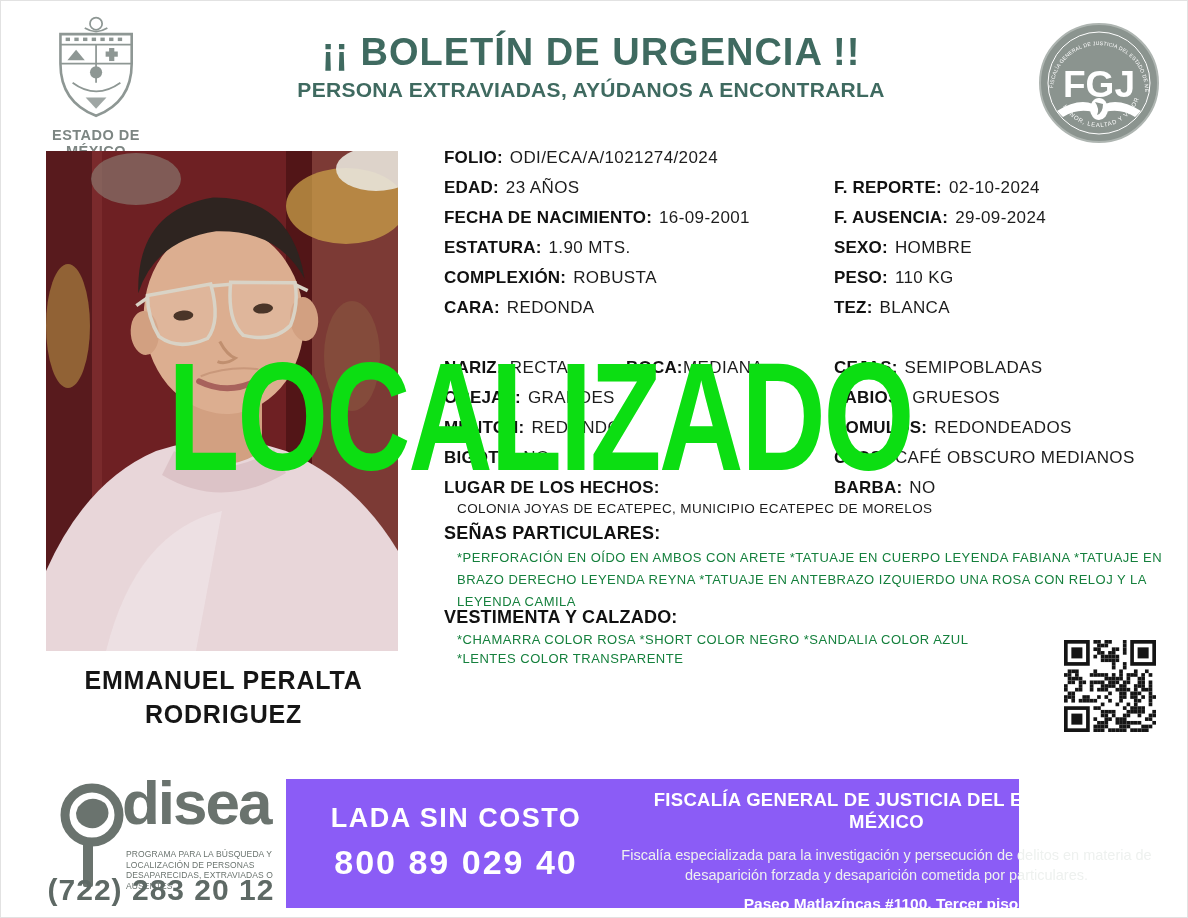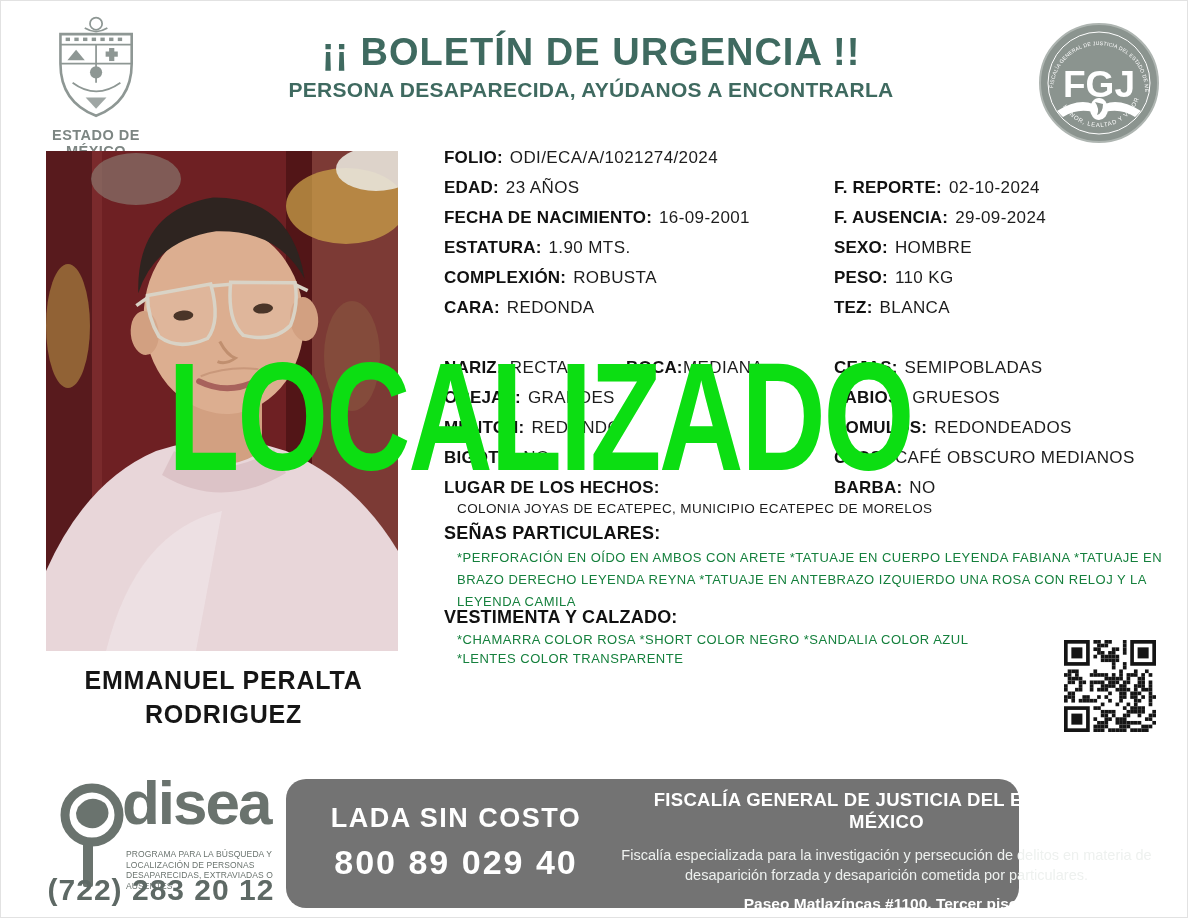--- a/index.html
+++ b/index.html
@@ -37,21 +37,21 @@
 
   
   .overlay{position:absolute;left:167px;top:339px;z-index:9;font-size:154px;line-height:1;
            font-weight:bold;color:#0CDE12;letter-spacing:-3px;
            transform:scaleX(.76);transform-origin:left top;white-space:nowrap;}
 
   
   .qr{position:absolute;left:1063px;top:639px;width:92px;height:95px;}
 
   
-  .footer-bar{position:absolute;left:285px;top:778px;width:733px;height:129px;background:#737373;border-radius:20px;}
+  .footer-bar{position:absolute;left:285px;top:778px;width:733px;height:129px;background:#8b5cf6;}
   .lada{position:absolute;left:22px;top:24px;width:296px;text-align:center;color:#fff;}
   .lada-label{font-size:27px;font-weight:bold;letter-spacing:1.5px;}
   .lada-number{font-size:34px;font-weight:bold;letter-spacing:2px;margin-top:9px;}
   .fisc{position:absolute;left:328px;top:10px;width:545px;color:#fff;}
   .fisc-title{text-align:center;font-weight:bold;font-size:18.5px;letter-spacing:.3px;}
   .fisc-desc{margin-top:12px;text-align:center;font-size:14.5px;line-height:20px;color:#eef1ef;}
   .fisc-addr{margin-top:9px;text-align:right;font-weight:bold;font-size:15.5px;line-height:20px;padding-right:4px;}
 
   .odisea{position:absolute;left:35px;top:780px;width:255px;height:130px;}
   .odisea-icon{position:absolute;left:18px;top:0;}
@@ -90,21 +90,21 @@
         <rect x="72" y="38" width="6" height="15"></rect>
           <rect x="68" y="42" width="14" height="6"></rect>
         <circle cx="57" cy="66" r="7"></circle>
         <path d="M45,95 l12,13 l12,-13 Z" opacity=".85"></path>
       </g>
     </svg>
     <div class="seal-caption">ESTADO DE MÉXICO</div>
   </div>
 
   <div class="title">¡¡ BOLETÍN DE URGENCIA !!</div>
-  <div class="subtitle">PERSONA DESAPARECIDA, AYÚDANOS A ENCONTRARLA</div>
+  <div class="subtitle">PERSONA EXTRAVIADAS, AYÚDANOS A ENCONTRARLA</div>
 
   <div class="fgj">
     <svg viewBox="0 0 132 126" width="132" height="126">
       <circle cx="66" cy="62" r="59" fill="#8b948f"></circle>
       <circle cx="66" cy="62" r="59" fill="none" stroke="#aeb5b1" stroke-width="2"></circle>
       <circle cx="66" cy="62" r="51" fill="none" stroke="#ffffff" stroke-width="1"></circle>
       <defs>
         <path id="arcTop" d="M 20,70 A 46,46 0 1 1 112,70"></path>
         <path id="arcBot" d="M 24,64 A 42,42 0 0 0 108,64"></path>
       </defs>

